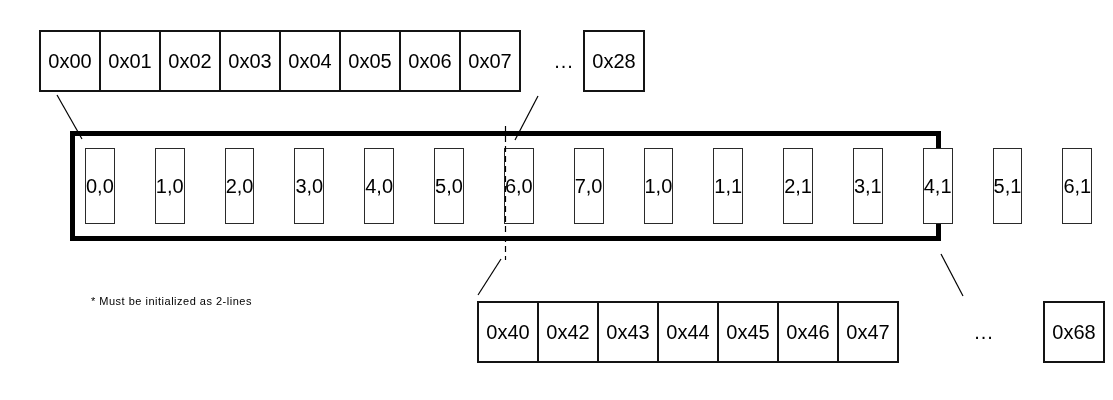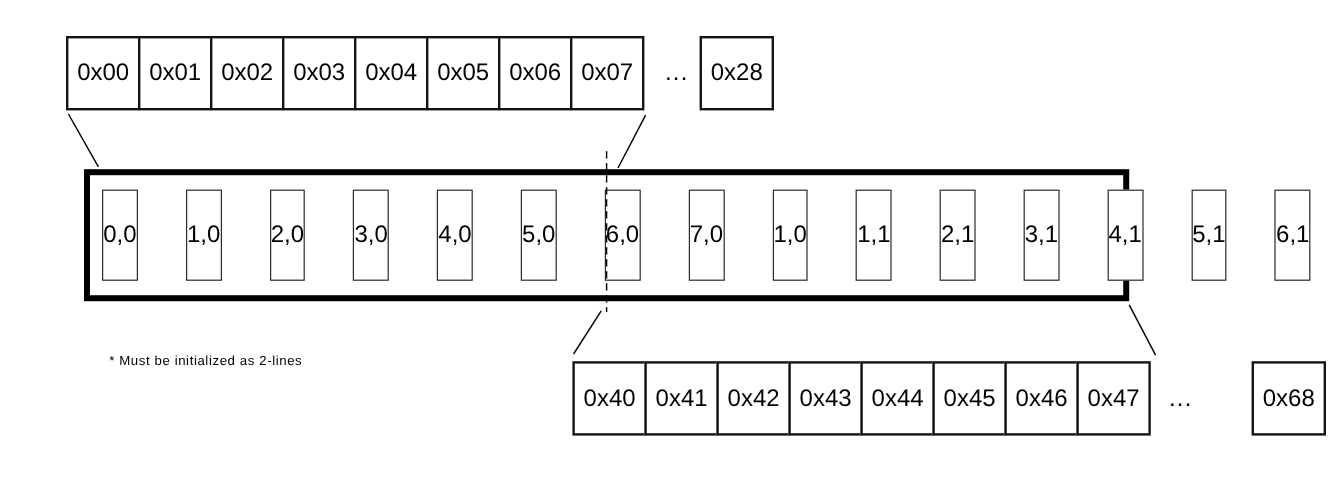--- a/index.html
+++ b/index.html
@@ -26,21 +26,21 @@
   .mem-cell.single { position: absolute; text-align: center; }
   .dots {
     position: absolute;
     width: 36px; height: 60px;
     display: flex; align-items: center; justify-content: center;
     font-size: 20px; letter-spacing: 1px;
   }
   
   .buffer {
     position: absolute;
-    left: 70px; top: 141px;
+    left: 70px; top: 131px;
     width: 871px; height: 110px;
     box-sizing: border-box;
     border: 5px solid #000;
     background: #fff;
     display: flex;
     align-items: center;
     justify-content: space-between;
     padding: 0 8px 0 10px;
     gap: 40px;
   }
@@ -65,21 +65,21 @@
     width: 1113px; height: 400px;
     pointer-events: none;
     z-index: 5;
   }
 </style>
 </head>
 <body>
 
 <div class="canvas">
 
-  <div class="mem-row" style="left:55px; top:30px;">
+  <div class="mem-row" style="left:39px; top:30px;">
     <div class="mem-cell">0x00</div>
     <div class="mem-cell">0x01</div>
     <div class="mem-cell">0x02</div>
     <div class="mem-cell">0x03</div>
     <div class="mem-cell">0x04</div>
     <div class="mem-cell">0x05</div>
     <div class="mem-cell">0x06</div>
     <div class="mem-cell">0x07</div>
   </div>
   <div class="dots" style="left:546px; top:31px;">...</div>
@@ -99,21 +99,20 @@
     <div class="buf-cell">2,1</div>
     <div class="buf-cell">3,1</div>
     <div class="buf-cell">4,1</div>
     <div class="buf-cell">5,1</div>
     <div class="buf-cell">6,1</div>
     <div class="buf-cell">3,3</div>
   </div>
 
   <div class="mem-row" style="left:477px; top:301px;">
     <div class="mem-cell">0x40</div>
-    <div class="mem-cell">0x41</div>
     <div class="mem-cell">0x42</div>
     <div class="mem-cell">0x43</div>
     <div class="mem-cell">0x44</div>
     <div class="mem-cell">0x45</div>
     <div class="mem-cell">0x46</div>
     <div class="mem-cell">0x47</div>
   </div>
   <div class="dots" style="left:966px; top:302px;">...</div>
   <div class="mem-cell single" style="left:1007px; top:301px;margin-left:36px;">0x68</div>
 

